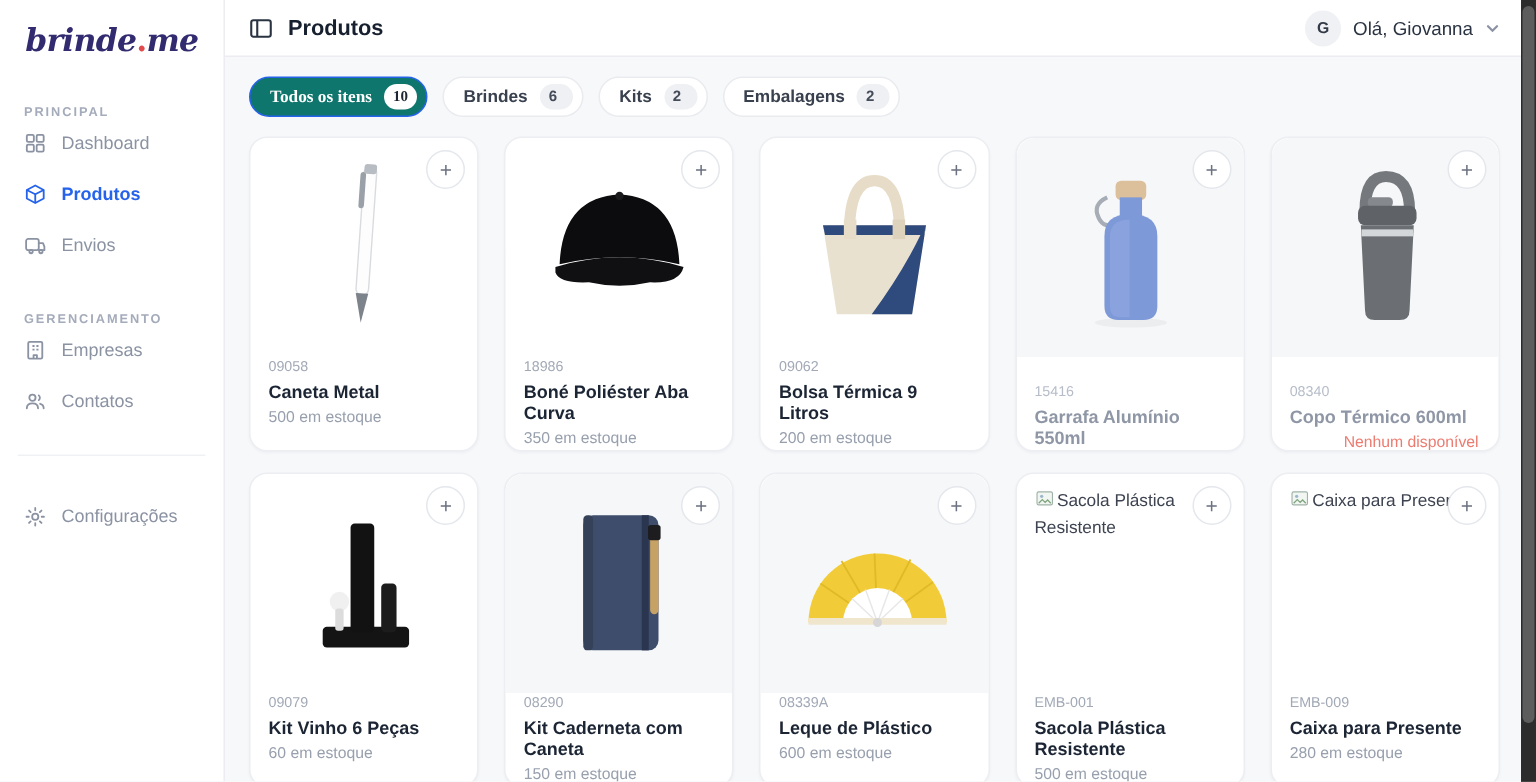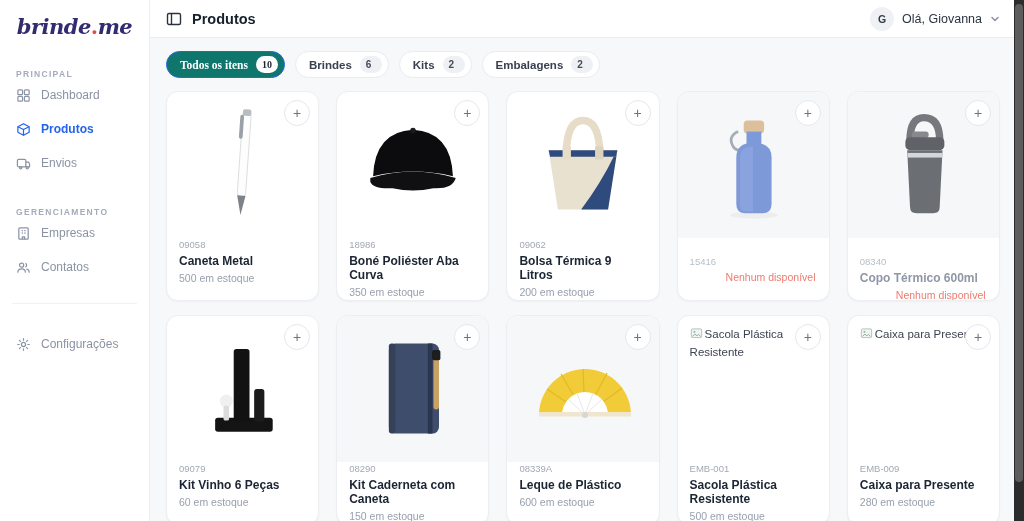--- a/index.html
+++ b/index.html
@@ -223,20 +223,21 @@
                 <path d="M54 34 q-11 5 -6 15 q4 8 12 3" stroke="#a7adb6" stroke-width="3" fill="none"></path>
                 <rect x="60" y="22" width="22" height="14" rx="4" fill="#dcc09c"></rect>
                 <rect x="63" y="34" width="16" height="14" fill="#7e99d8"></rect>
                 <path d="M52 62 Q52 46 70.5 46 Q90 46 90 62 L90 112 Q90 122 80 122 L62 122 Q52 122 52 112 Z" fill="#7e99d8"></path>
                 <path d="M56 62 Q56 50 70 50 L70 120 L62 120 Q56 120 56 112 Z" fill="#8aa3de"></path>
               </svg>
             </div>
     <button class="plus-btn">+</button>
     <div class="meta">
       <div class="sku">15416</div>
+      <div class="pname">Garrafa Alumínio 550ml</div>
       <div class="stock">Nenhum disponível</div>
     </div>
   </div>
           <div class="card out">
     <div class="imgwrap tint">
               <svg width="130" height="140" viewBox="0 0 140 140">
                 <path d="M56 44 Q56 19 71 19 Q88 19 88 44" stroke="#75797e" stroke-width="8" fill="none"></path>
                 <rect x="58" y="34" width="18" height="7" rx="3" fill="#85898e"></rect>
                 <rect x="51" y="40" width="42" height="14" rx="5" fill="#5f6368"></rect>
                 <path d="M53 54 L91 54 L88 115 Q88 122 81 122 L63 122 Q56 122 56 115 Z" fill="#6b6f74"></path>

